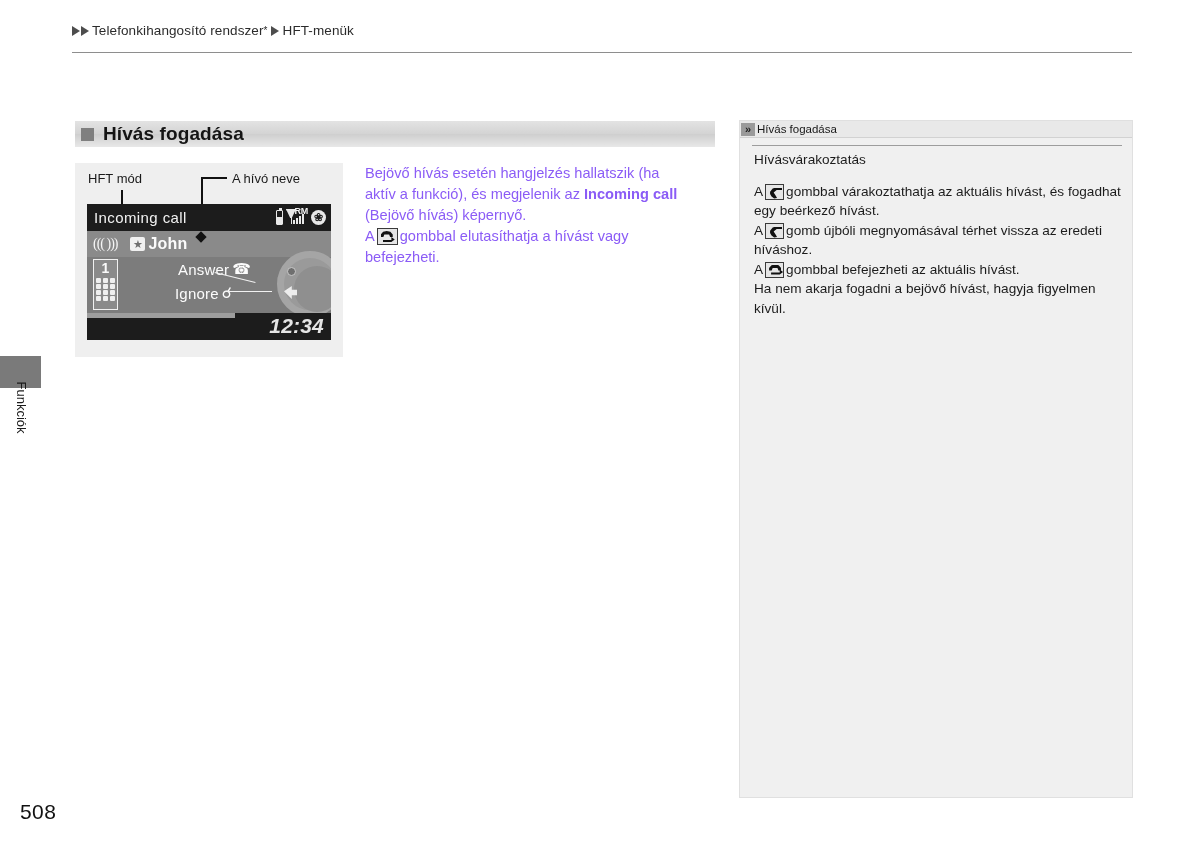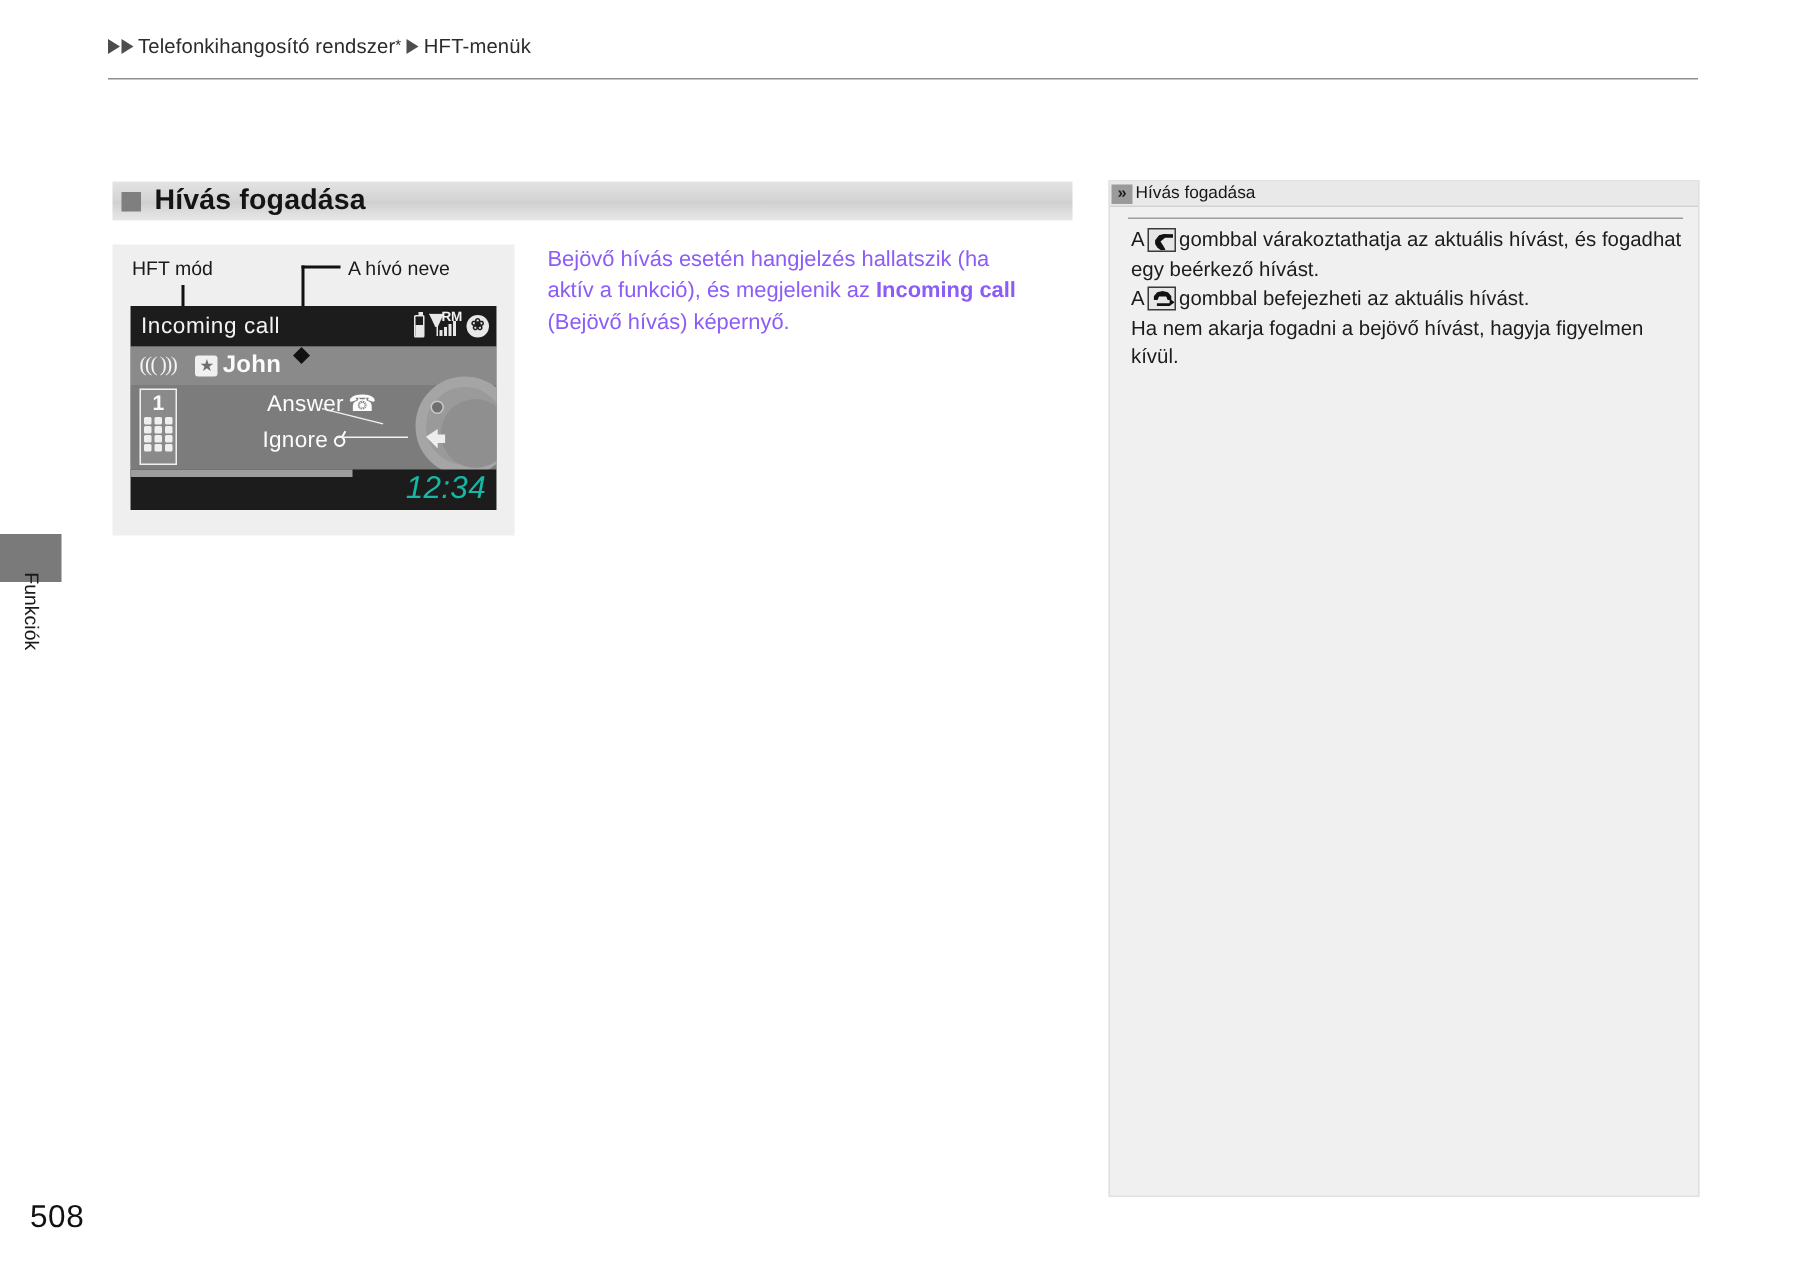--- a/index.html
+++ b/index.html
@@ -290,22 +290,22 @@
     width: 100%; height: 27px;
     background: #1c1c1c;
   }
   .scr-footer:before {
     content: ""; position: absolute;
     left: 0; top: 0; width: 148px; height: 5px;
     background: #9d9d9d;
   }
   .scr-clock {
     position: absolute; right: 7px; top: 1px;
-    font-size: 21px; font-weight: normal; font-style: italic;
-    color: #14b8a6; letter-spacing: 0.2px;
+    font-size: 21px; font-weight: bold; font-style: italic;
+    color: #e5e5e5; letter-spacing: 0.2px;
   }
 
   
   .body-col {
     position: absolute;
     left: 365px; top: 163px;
     width: 320px;
     font-size: 14.6px;
     line-height: 21px;
     color: #8b5cf6;
@@ -492,31 +492,34 @@
       <span class="scr-clock">12:34</span>
     </div>
 
   </div>
 </div>
 
 <div class="body-col">
   <p><span>Bejövő hívás esetén hangjelzés hallatszik (ha aktív a funkció), és megjelenik az </span><span class="bold">Incoming call</span><span> (Bejövő hívás) képernyő.</span></p>
 
 
+  <p><span>A</span><span class="keybox hang"></span><span>gombbal elutasíthatja a hívást vagy befejezheti.</span></p>
 </div>
 
 <div class="side-panel">
   <div class="sp-header">
     <span class="sp-chev">»</span>
     <span class="sp-title">Hívás fogadása</span>
   </div>
   <div class="sp-rule"></div>
 
   <div class="sp-body">
+    <p class="lead-line">Hívásvárakoztatás</p>
 
     <p><span>A</span><span class="keybox pick sm"></span><span>gombbal várakoztathatja az aktuális hívást, és fogadhat egy beérkező hívást.</span></p>
 
+    <p><span>A</span><span class="keybox pick sm"></span><span>gomb újbóli megnyomásával térhet vissza az eredeti híváshoz.</span></p>
 
     <p><span>A</span><span class="keybox hang sm"></span><span>gombbal befejezheti az aktuális hívást.</span></p>
 
     <p>Ha nem akarja fogadni a bejövő hívást, hagyja figyelmen kívül.</p>
   </div>
 </div>
 
 </body></html>

